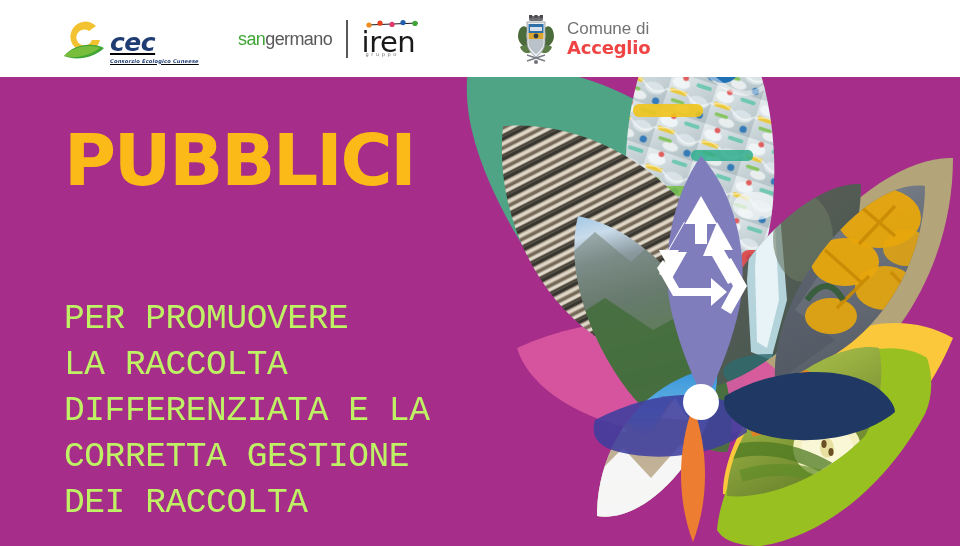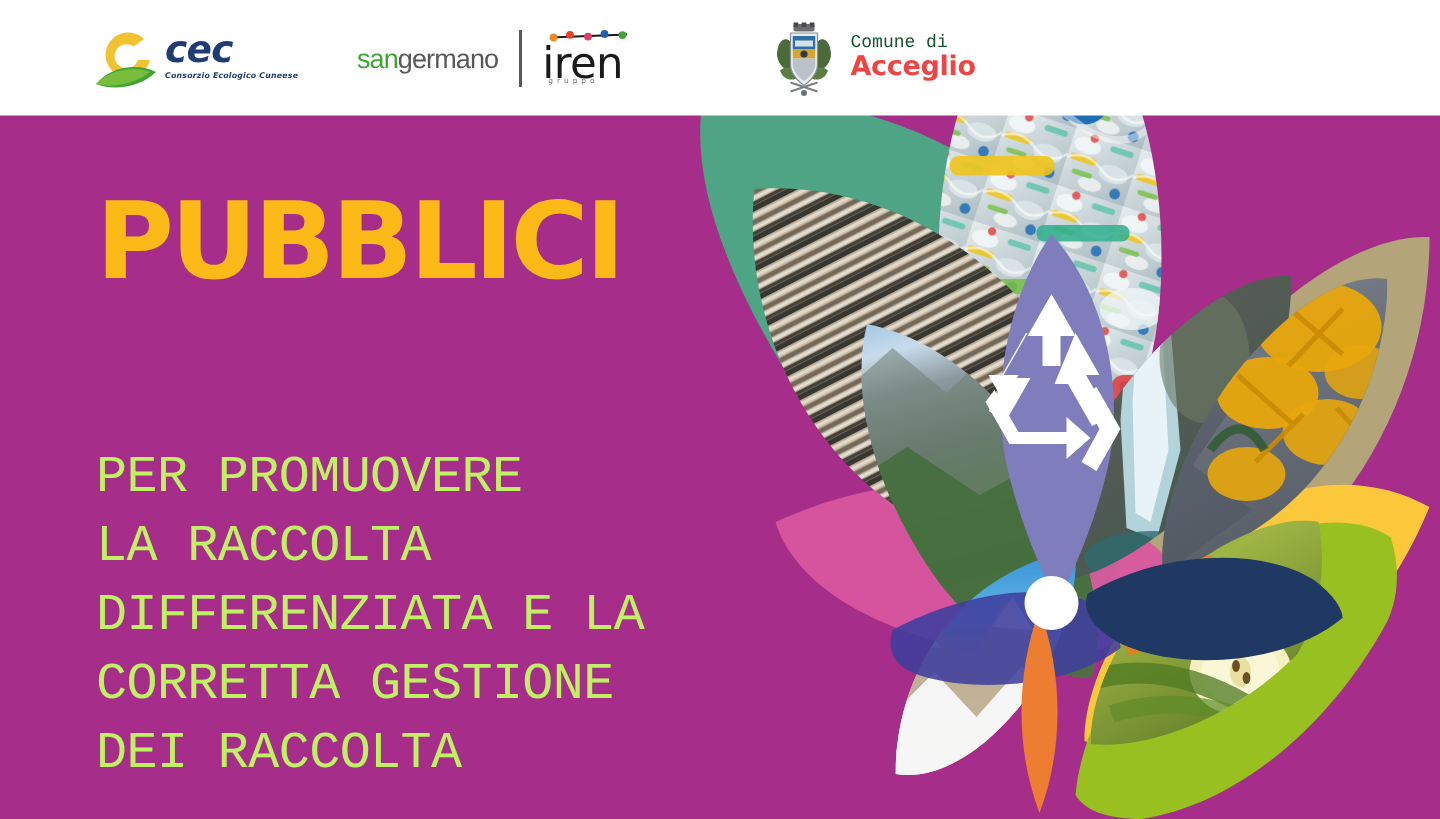--- a/index.html
+++ b/index.html
@@ -34,21 +34,21 @@
     display: flex;
     align-items: center;
   }
   #logo-cec      { left: 62px;  }
   #logo-sgi      { left: 238px; }
   #logo-acceglio { left: 514px; }
 
   
   .cec-wrap { position: relative; width: 120px; height: 50px; }
   .cec-mark { position: absolute; left: 0; top: 4px; width: 46px; height: 44px; }
-  .cec-text { position: absolute; left: 48px; top: 6px; }
+  .cec-text { position: absolute; left: 48px; top: 16px; text-decoration: underline; }
   .cec-name {
     font-family: "DejaVu Sans", sans-serif;
     font-weight: bold;
     font-style: italic;
     font-size: 25px;
     color: #1F3C73;
     letter-spacing: -0.5px;
     line-height: 1;
   }
   .cec-sub {
@@ -93,23 +93,23 @@
     font-size: 5px;
     color: #6E6E6E;
     letter-spacing: 2.6px;
   }
 
   
   .acc-wrap { position: relative; display: flex; align-items: center; height: 54px; }
   .acc-crest { width: 44px; height: 52px; }
   .acc-text { margin-left: 9px; line-height: 1.12; }
   .acc-line1 {
-    font-family: Liberation Mono, monospace;
-    font-size: 12px;
-    color: #14532d;
+    font-family: Liberation Sans, sans-serif;
+    font-size: 17px;
+    color: #737373;
   }
   .acc-line2 {
     font-family: "DejaVu Sans", sans-serif;
     font-size: 18px;
     font-weight: bold;
     color: #ef4444;
     letter-spacing: -0.2px;
   }
 
   

